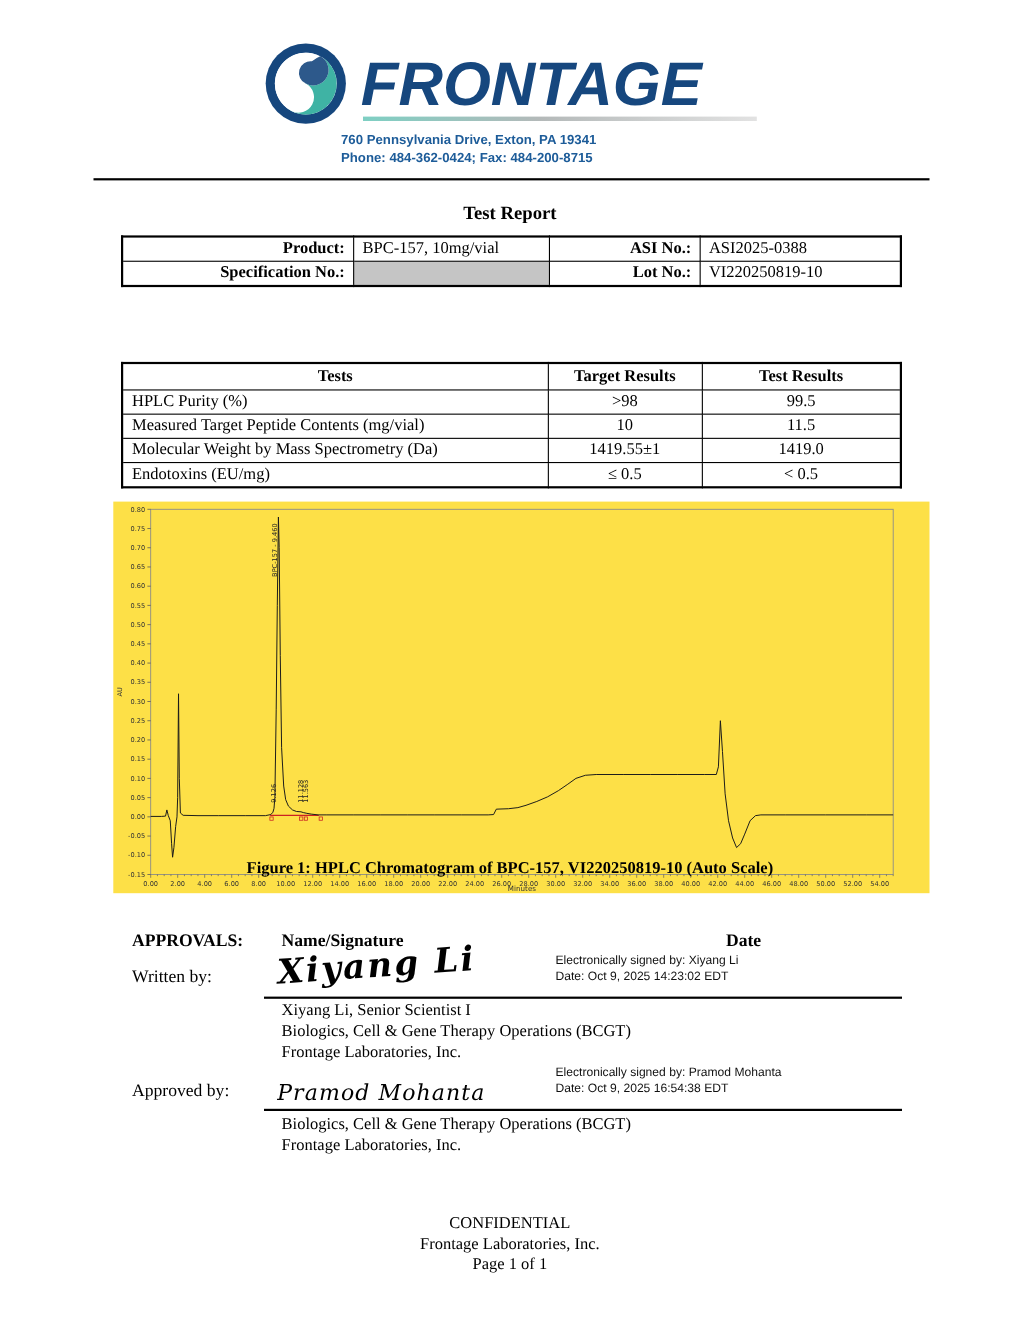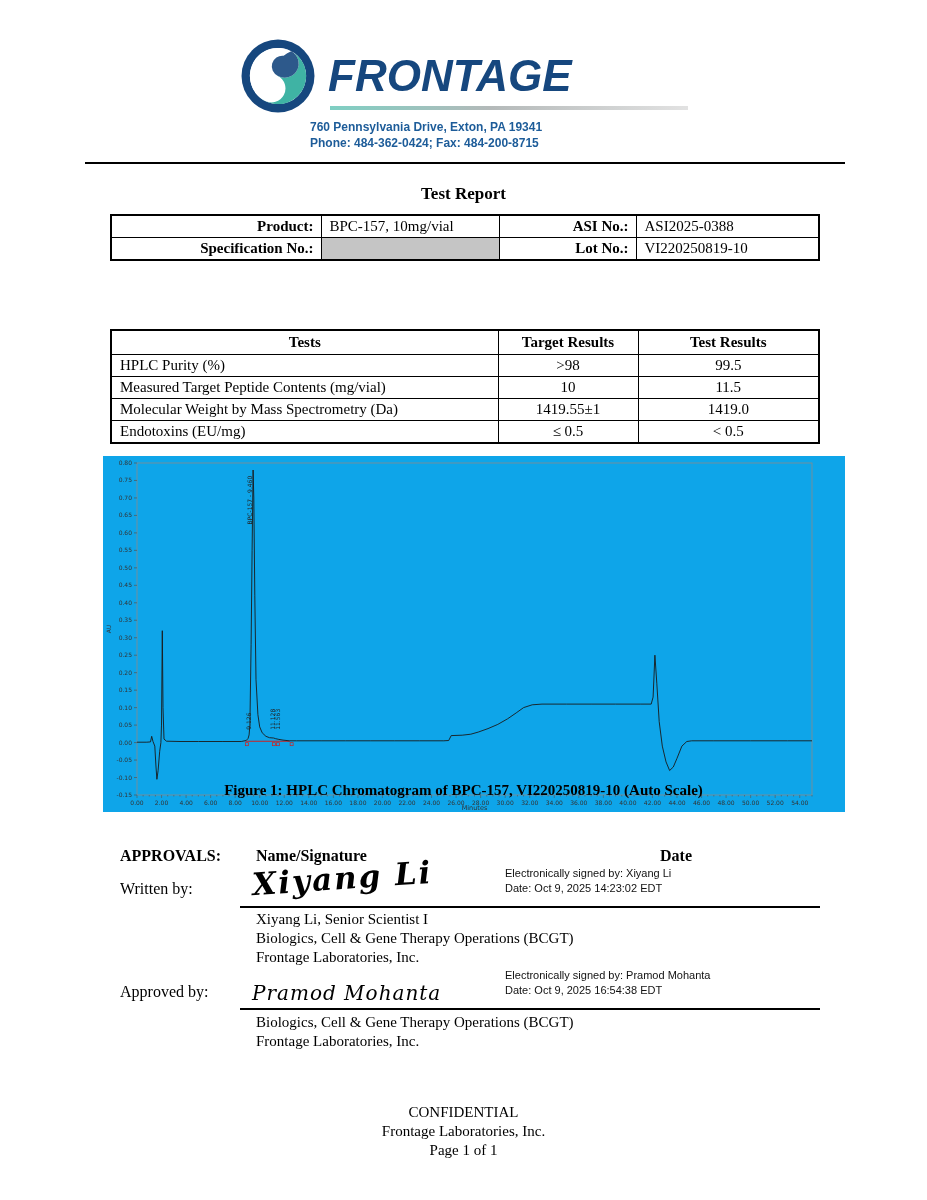--- a/index.html
+++ b/index.html
@@ -3,21 +3,21 @@
 <meta charset="utf-8">
 <style>
   html,body{margin:0;padding:0;background:#ffffff;}
   .page{position:relative;width:927px;height:1200px;background:#fff;
         font-family:"Liberation Serif",serif;color:#000;overflow:hidden;}
 
   
   .logo{position:absolute;top:38px;left:240px;display:flex;align-items:center;gap:12px;}
   .logo-icon{width:76px;height:76px;flex:0 0 auto;}
   .logo-text{font-family:"Liberation Sans",sans-serif;font-weight:bold;font-style:italic;
-             font-size:44px;line-height:1;color:#16477E;letter-spacing:0px;}
+             font-size:56px;line-height:1;color:#16477E;letter-spacing:0px;}
   .logo-underline{position:absolute;top:106px;left:330px;width:358px;height:4px;
                   background:linear-gradient(to right,#7ecfc3,#b4b9b9 45%,#e2e2e2);}
   .address{position:absolute;top:119px;left:310px;font-family:"Liberation Sans",sans-serif;
            font-weight:bold;font-size:12px;color:#1D5C99;line-height:1.35;}
   .header-rule{position:absolute;top:162px;left:85px;width:760px;height:2px;background:#000;}
 
   
   .report-title{position:absolute;top:184px;left:0;width:100%;text-align:center;
                 font-weight:bold;font-size:17px;}
 
@@ -28,21 +28,21 @@
   .info-table .lbl{font-weight:bold;text-align:right;padding-right:7px;}
   .info-table .val{text-align:left;}
   .info-table .gray{background:#c5c5c5;}
   .info-table .two-line span{display:block;line-height:1.25;}
   .results-table{position:absolute;top:329px;left:110px;width:708px;border:2px solid #000;}
   .results-table th{font-weight:bold;text-align:center;padding:3px 18px;}
   .results-table .test{text-align:left;}
   .results-table .num{text-align:center;}
 
   
-  .chart-wrap{position:absolute;top:456px;left:103px;width:742px;height:356px;background:#0ea5e9;}
+  .chart-wrap{position:absolute;top:456px;left:103px;width:742px;height:356px;background:#fde047;}
   .figure-caption{position:absolute;top:782px;left:0;width:100%;text-align:center;
                   font-weight:bold;font-size:15px;}
 
   
   .approvals-title{position:absolute;top:847px;left:120px;font-weight:bold;font-size:16px;}
   .col-name{position:absolute;top:847px;left:256px;font-weight:bold;font-size:16px;}
   .col-date{position:absolute;top:847px;left:660px;font-weight:bold;font-size:16px;}
   .written-label{position:absolute;top:880px;left:120px;font-size:16px;}
   .approved-label{position:absolute;top:983px;left:120px;font-size:16px;}
   .sig1{position:absolute;top:860px;left:252px;font-family:"DejaVu Serif",serif;

